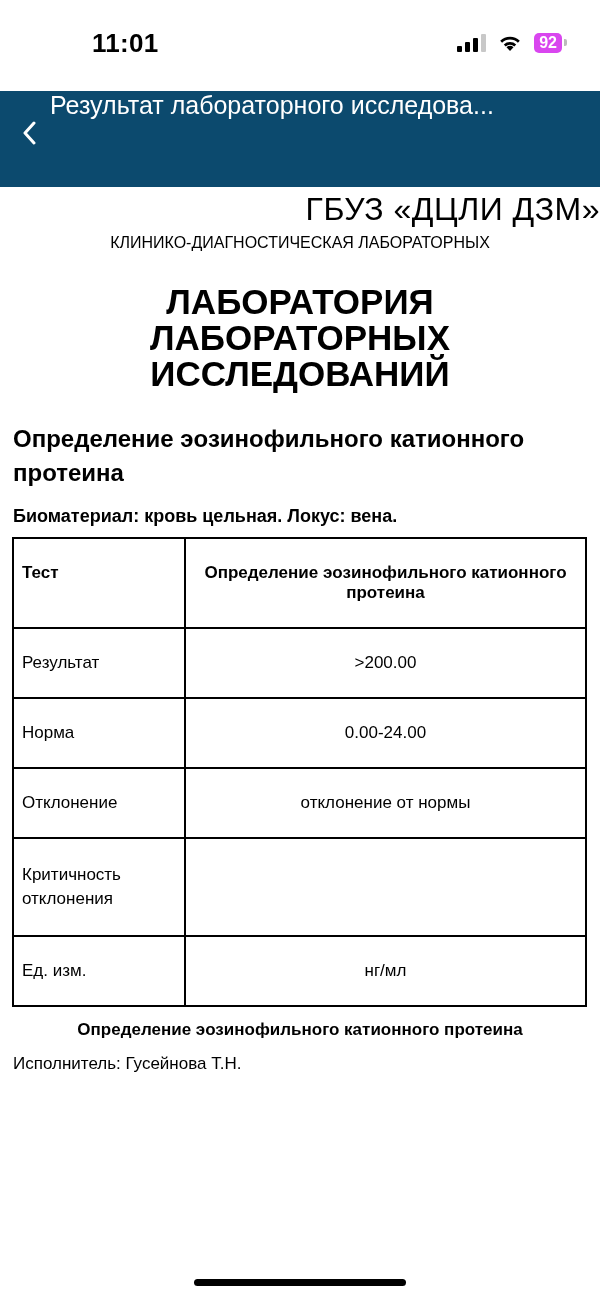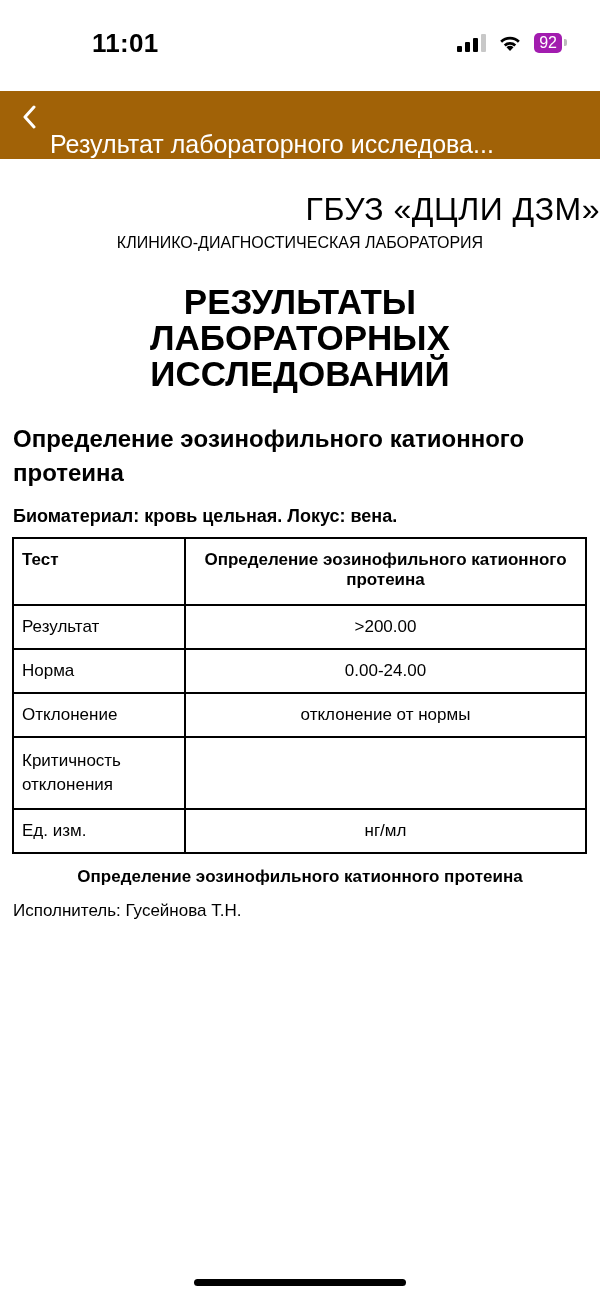--- a/index.html
+++ b/index.html
@@ -5,36 +5,36 @@
   * { box-sizing: border-box; margin: 0; padding: 0; }
   html, body { width: 600px; height: 1300px; background: #ffffff; overflow: hidden; }
   body { font-family: "Liberation Sans", sans-serif; color: #000; position: relative; }
 
   .status-bar { position: absolute; top: 0; left: 12px; width: 600px; height: 91px; background: #fff; }
   .status-time { position: absolute; left: 80px; top: 28px; font-size: 26px; font-weight: 600; letter-spacing: 0.3px; }
   .status-icons { position: absolute; right: 50px; top: 33px; display: flex; align-items: center; gap: 12px; }
   .signal { display: flex; align-items: flex-end; gap: 3px; height: 18px; }
   .signal span { width: 5px; background: #000; border-radius: 1px; }
   .signal span.dim { background: #c8c8c8; }
-  .battery { position: relative; background: #a21caf; color: #fff; font-weight: 400; font-size: 16px; padding: 1px 5px; border-radius: 5px; line-height: 18px; }
+  .battery { position: relative; background: #d946ef; color: #fff; font-weight: 700; font-size: 16px; padding: 1px 5px; border-radius: 5px; line-height: 18px; }
   .battery::after { content: ""; position: absolute; right: -5px; top: 6px; width: 3px; height: 7px; background: #bbb; border-radius: 0 2px 2px 0; }
 
-  .nav-bar { position: absolute; top: 91px; left: 0; width: 600px; height: 68px; background: #a16207; display: flex; align-items: flex-end; }
+  .nav-bar { position: absolute; top: 91px; left: 0; width: 600px; height: 96px; background: #0c4a6e; display: flex; align-items: flex-start; }
   .back-icon { width: 40px; height: 84px; display: flex; align-items: center; justify-content: flex-end; padding-right: 4px; cursor: pointer; }
   .nav-title { color: #fff; font-size: 25px; margin-left: 10px; white-space: nowrap; }
 
   .doc { position: absolute; top: 175px; left: 0; width: 600px; }
   .org { text-align: right; font-size: 32px; margin-top: 16px; letter-spacing: 0.5px; }
   .org-sub { text-align: center; font-size: 16px; margin-top: 6px; }
   .main-title { text-align: center; font-size: 35px; font-weight: 700; line-height: 36px; margin-top: 32px; }
   .section-title { font-size: 24px; font-weight: 700; line-height: 34px; margin: 30px 13px 0 13px; }
   .biomaterial { font-size: 18px; font-weight: 700; margin: 16px 13px 0 13px; }
 
   table.results { border-collapse: collapse; margin: 10px 13px 0 12px; width: 575px; font-size: 17px; }
-  table.results td { border: 2px solid #000; padding: 11px 8px; vertical-align: middle; }
+  table.results td { border: 2px solid #000; padding: 24px 8px; vertical-align: middle; }
   table.results td.label { width: 172px; }
   table.results td.value { text-align: center; }
   table.results tr.head td { font-weight: 700; vertical-align: top; height: 67px; }
   table.results tr.row td { height: 41px; }
   table.results tr.tall td { height: 52px; line-height: 24px; margin-top: 19px; }
 
   .footer-title { text-align: center; font-size: 17px; font-weight: 700; margin-top: 13px; }
   .executor { font-size: 17px; margin: 14px 13px 0 13px; }
 
   .home-indicator { position: absolute; left: 194px; top: 1279px; width: 212px; height: 7px; background: #000; border-radius: 4px; }
@@ -64,23 +64,23 @@
   <div class="back-icon">
     <svg width="14" height="24" viewBox="0 0 14 24">
       <path d="M12 2 L3 12 L12 22" stroke="#fff" stroke-width="3" fill="none" stroke-linecap="round" stroke-linejoin="round"></path>
     </svg>
   </div>
   <div class="nav-title">Результат лабораторного исследова...</div>
 </div>
 
 <div class="doc">
   <div class="org">ГБУЗ «ДЦЛИ ДЗМ»</div>
-  <div class="org-sub">КЛИНИКО-ДИАГНОСТИЧЕСКАЯ ЛАБОРАТОРИЯ</div>
+  <div class="org-sub">КЛИНИКО-ДИАГНОСТИЧЕСКАЯ ЛАБОРАТОРНЫХ</div>
   <div class="main-title">
-    <div>РЕЗУЛЬТАТЫ</div>
+    <div>ЛАБОРАТОРИЯ</div>
     <div>ЛАБОРАТОРНЫХ</div>
     <div>ИССЛЕДОВАНИЙ</div>
   </div>
   <div class="section-title">Определение эозинофильного катионного протеина</div>
   <div class="biomaterial">Биоматериал: кровь цельная. Локус: вена.</div>
 
   <table class="results">
     <tbody>
         <tr class="head">
       <td class="label">Тест</td>

